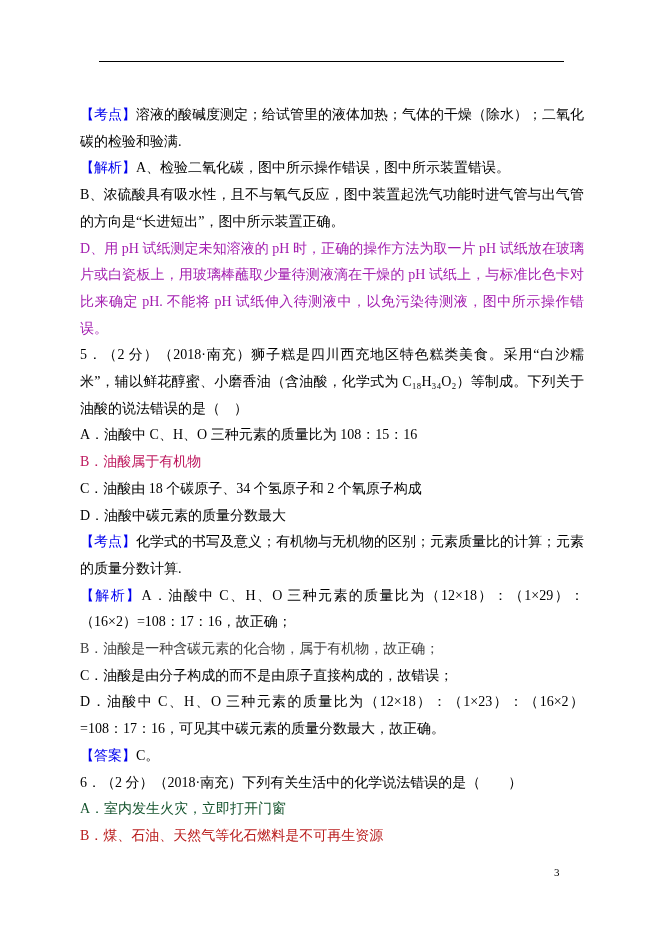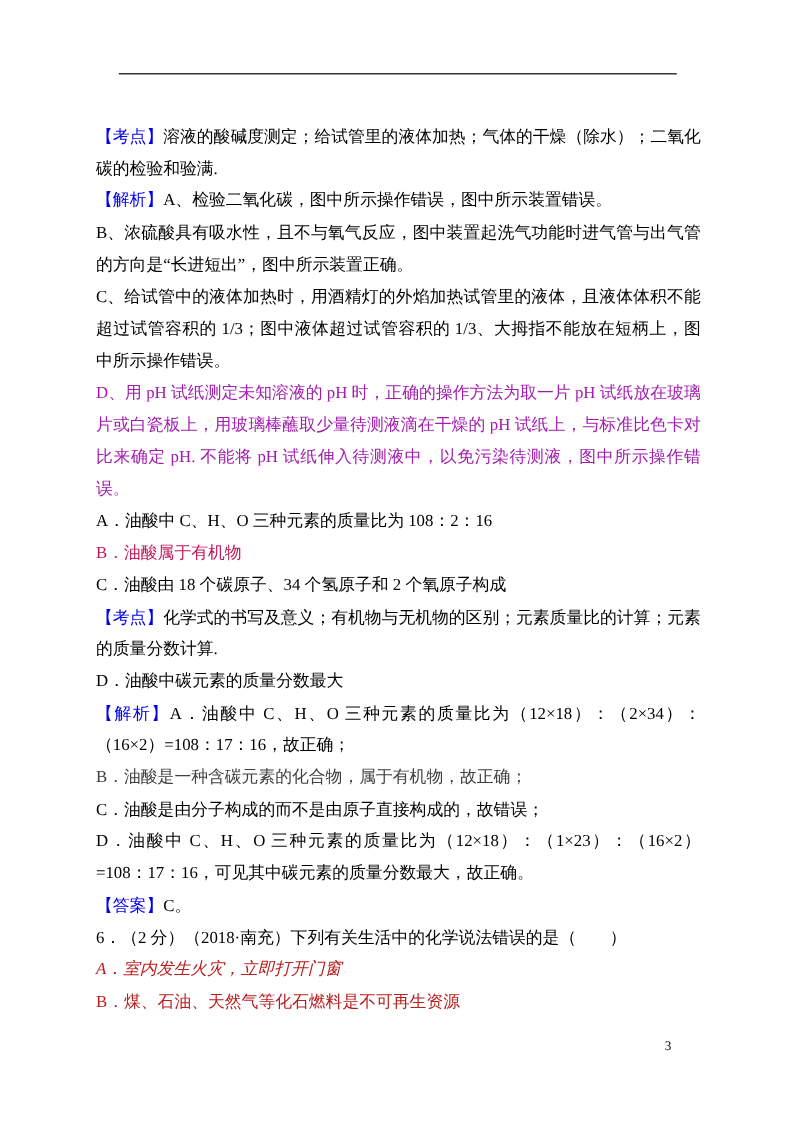--- a/index.html
+++ b/index.html
@@ -43,30 +43,30 @@
 </style>
 </head>
 <body>
 
 <div class="page">
   <div class="header-rule"></div>
   <div class="doc-body">
       <p class="para"><span class="bracket-label" style="color: rgb(0, 0, 238);">【考点】</span><span style="color: rgb(0, 0, 0);">溶液的酸碱度测定；给试管里的液体加热；气体的干燥（除水）；二氧化碳的检验和验满.</span></p>
       <p class="para"><span class="bracket-label" style="color: rgb(0, 0, 238);">【解析】</span><span style="color: rgb(0, 0, 0);">A、检验二氧化碳，图中所示操作错误，图中所示装置错误。</span></p>
       <p class="para"><span style="color: rgb(0, 0, 0);">B、浓硫酸具有吸水性，且不与氧气反应，图中装置起洗气功能时进气管与出气管的方向是“长进短出”，图中所示装置正确。</span></p>
-      <p class="para"><span style="color: rgb(0, 0, 0);">C、给试管中的液体加热时，用酒精灯的外焰加热试管里的液体，且液体体积不能超过试管容积的 1/3；图中液体超过试管容积的 1/3、大拇指不能放在短柄上，图中所示操作错误。</span></p>
       <p class="para"><span style="color: #a21caf;">D、用 pH 试纸测定未知溶液的 pH 时，正确的操作方法为取一片 pH 试纸放在玻璃片或白瓷板上，用玻璃棒蘸取少量待测液滴在干燥的 pH 试纸上，与标准比色卡对比来确定 pH. 不能将 pH 试纸伸入待测液中，以免污染待测液，图中所示操作错误。</span></p>
-      <p class="para"><span style="color: rgb(0, 0, 0);">A．油酸中 C、H、O 三种元素的质量比为 108：2：16</span></p>
+      <p class="para"><span style="color: rgb(0, 0, 0);">5．（2 分）（2018·南充）狮子糕是四川西充地区特色糕类美食。采用“白沙糯米”，辅以鲜花醇蜜、小磨香油（含油酸，化学式为 C₁₈H₃₄O₂）等制成。下列关于油酸的说法错误的是（　）</span></p>
+      <p class="para"><span style="color: rgb(0, 0, 0);">A．油酸中 C、H、O 三种元素的质量比为 108：15：16</span></p>
       <p class="para"><span style="color: #be185d;">B．油酸属于有机物</span></p>
       <p class="para"><span style="color: rgb(0, 0, 0);">C．油酸由 18 个碳原子、34 个氢原子和 2 个氧原子构成</span></p>
+      <p class="para"><span style="color: rgb(0, 0, 0);">D．油酸中碳元素的质量分数最大</span></p>
       <p class="para"><span class="bracket-label" style="color: rgb(0, 0, 238);">【考点】</span><span style="color: rgb(0, 0, 0);">化学式的书写及意义；有机物与无机物的区别；元素质量比的计算；元素的质量分数计算.</span></p>
-      <p class="para"><span style="color: rgb(0, 0, 0);">D．油酸中碳元素的质量分数最大</span></p>
-      <p class="para"><span class="bracket-label" style="color: rgb(0, 0, 238);">【解析】</span><span style="color: rgb(0, 0, 0);">A．油酸中 C、H、O 三种元素的质量比为（12×18）：（2×34）：（16×2）=108：17：16，故正确；</span></p>
+      <p class="para"><span class="bracket-label" style="color: rgb(0, 0, 238);">【解析】</span><span style="color: rgb(0, 0, 0);">A．油酸中 C、H、O 三种元素的质量比为（12×18）：（1×29）：（16×2）=108：17：16，故正确；</span></p>
       <p class="para"><span style="color: #404040;">B．油酸是一种含碳元素的化合物，属于有机物，故正确；</span></p>
       <p class="para"><span style="color: rgb(0, 0, 0);">C．油酸是由分子构成的而不是由原子直接构成的，故错误；</span></p>
       <p class="para"><span style="color: rgb(0, 0, 0);">D．油酸中 C、H、O 三种元素的质量比为（12×18）：（1×23）：（16×2）=108：17：16，可见其中碳元素的质量分数最大，故正确。</span></p>
       <p class="para"><span class="bracket-label" style="color: rgb(0, 0, 238);">【答案】</span><span style="color: rgb(0, 0, 0);">C。</span></p>
       <p class="para"><span style="color: rgb(0, 0, 0);">6．（2 分）（2018·南充）下列有关生活中的化学说法错误的是（　　）</span></p>
-      <p class="para"><span style="color: #b91c1c; font-style: italic;">A．室内发生火灾，立即打开门窗</span></p>
+      <p class="para"><span style="color: #14532d;">A．室内发生火灾，立即打开门窗</span></p>
       <p class="para"><span style="color: #b91c1c;">B．煤、石油、天然气等化石燃料是不可再生资源</span></p>
     </div>
   <div class="page-number">3</div>
 </div>
 
 </body></html>

